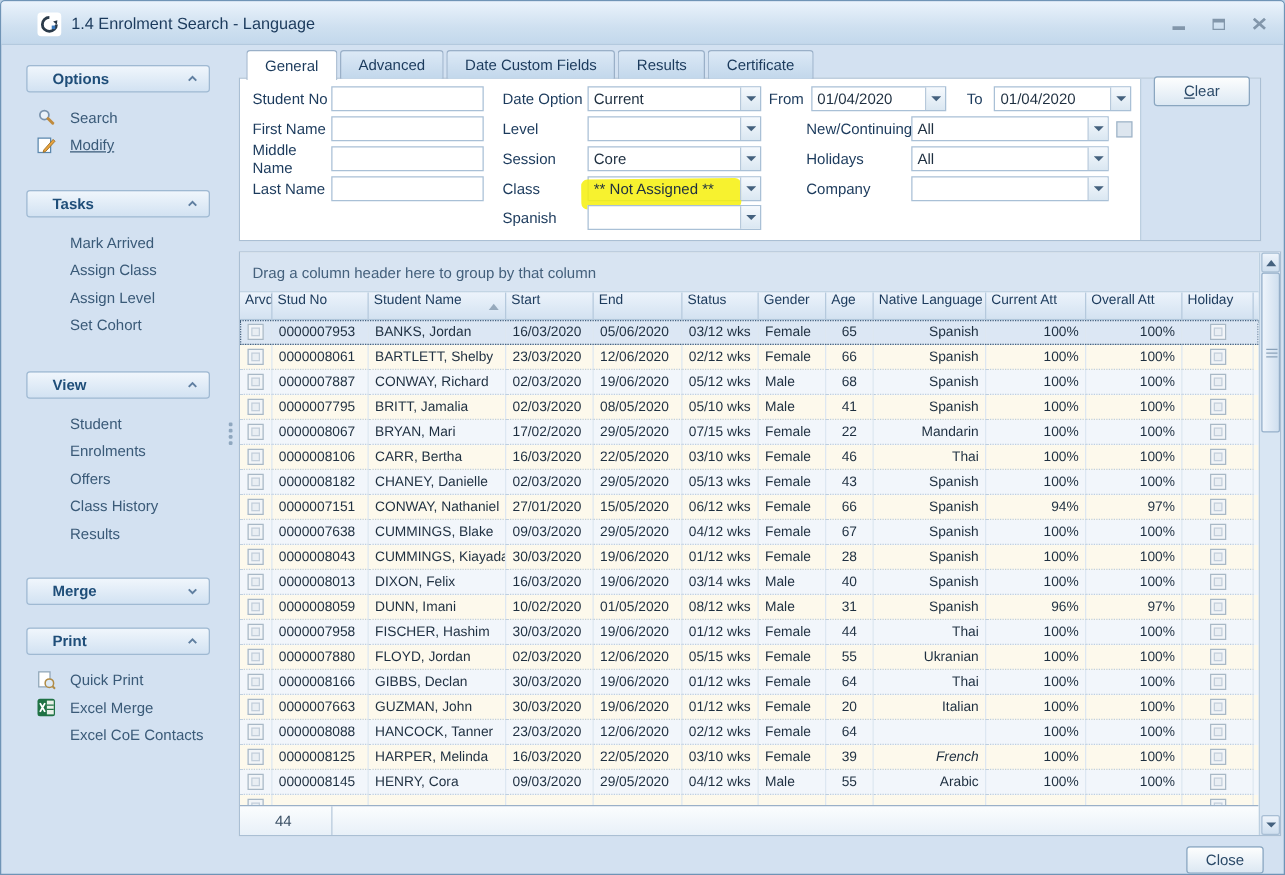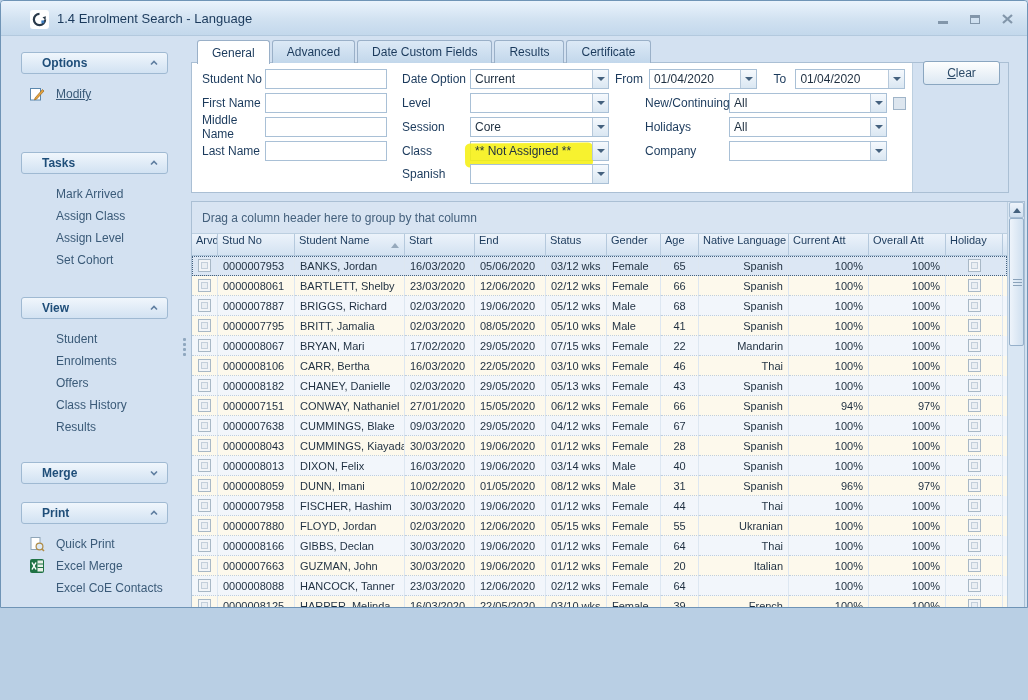--- a/index.html
+++ b/index.html
@@ -1,19 +1,19 @@
 <!DOCTYPE html>
 <html><head>
 <meta charset="utf-8">
 <style>
   * { box-sizing: border-box; margin: 0; padding: 0; }
   html,body { width:1028px; height:700px; }
   body { font-family:"Liberation Sans", sans-serif; background:#b9cfe4; overflow:hidden; }
 
-  .window { position:absolute; left:0; top:0; width:1028px; height:608px;
+  .window { position:absolute; left:0; top:0; width:1028px; height:700px;
     background:#d3e1f1; border:1px solid #6f94b6; border-radius:4px 4px 0 0; overflow:hidden; }
 
   
   .titlebar { position:absolute; left:0; top:0; width:100%; height:35px;
     background:linear-gradient(#eaf3fc, #cfe0f0 60%, #c3d8ec);
     border-bottom:1px solid #b3c9de; }
   .app-icon { position:absolute; left:29px; top:9px; width:19px; height:19px;
     background:#fff; border-radius:3px; display:flex; align-items:center; justify-content:center; }
   .title-text { position:absolute; left:56px; top:10px; font-size:13px; color:#1b3a5c; }
   .win-btn { position:absolute; top:11px; width:16px; height:14px; display:flex;
@@ -151,20 +151,29 @@
       <div class="side-section" style="top: 15px;">
         <div class="side-header">
           <span>Options</span>
           <span class="chev">
             <svg width="8" height="6" viewBox="0 0 8 6">
               <path d="M1 4.5 L4 1.5 L7 4.5" fill="none" stroke="#5f7ea0" stroke-width="1.6"></path>
             </svg>
           </span>
         </div>
         <div class="side-items">
+          <div class="side-item">
+            <span class="s-icon">
+              <svg width="16" height="16" viewBox="0 0 16 16">
+                <circle cx="6.5" cy="6" r="3.6" fill="#eaf2fa" stroke="#7a93ad" stroke-width="1.4"></circle>
+                <line x1="9.4" y1="8.8" x2="13.2" y2="12.6" stroke="#c08b3e" stroke-width="2.4" stroke-linecap="round"></line>
+              </svg>
+            </span>
+            <span class="lbl">Search</span>
+          </div>
           <div class="side-item underline">
             <span class="s-icon">
               <svg width="16" height="16" viewBox="0 0 16 16">
                 <rect x="1.5" y="2.5" width="10" height="11.5" fill="#fff" stroke="#5b87ad"></rect>
                 <path d="M6 12 L13.5 3.5 L15 5 L7.5 13.2 L5.5 13.8 Z" fill="#e8a33d" stroke="#9a6a20" stroke-width="0.7"></path>
               </svg>
             </span>
             <span class="lbl">Modify</span>
           </div>
         </div>
@@ -488,21 +497,21 @@
               </span>
             </div>
           </div>
           <div class="grid-row alt-a">
             <div class="cell c" style="width: 26px;">
               <span class="cb">
                 <i></i>
               </span>
             </div>
             <div class="cell" style="width: 77px;">0000007887</div>
-            <div class="cell" style="width: 110px;">BRIGGS, Richard</div>
+            <div class="cell" style="width: 110px;">CONWAY, Richard</div>
             <div class="cell" style="width: 70px;">02/03/2020</div>
             <div class="cell" style="width: 71px;">19/06/2020</div>
             <div class="cell" style="width: 61px;">05/12 wks</div>
             <div class="cell" style="width: 54px;">Male</div>
             <div class="cell c" style="width: 38px;">68</div>
             <div class="cell r" style="width: 90px;">Spanish</div>
             <div class="cell r" style="width: 80px;">100%</div>
             <div class="cell r" style="width: 77px;">100%</div>
             <div class="cell c" style="width: 57px;">
               <span class="cb">
@@ -824,21 +833,21 @@
                 <i></i>
               </span>
             </div>
             <div class="cell" style="width: 77px;">0000008125</div>
             <div class="cell" style="width: 110px;">HARPER, Melinda</div>
             <div class="cell" style="width: 70px;">16/03/2020</div>
             <div class="cell" style="width: 71px;">22/05/2020</div>
             <div class="cell" style="width: 61px;">03/10 wks</div>
             <div class="cell" style="width: 54px;">Female</div>
             <div class="cell c" style="width: 38px;">39</div>
-            <div class="cell r" style="width: 90px;">French</div>
+            <div class="cell r" style="width: 90px; font-style: italic;">French</div>
             <div class="cell r" style="width: 80px;">100%</div>
             <div class="cell r" style="width: 77px;">100%</div>
             <div class="cell c" style="width: 57px;">
               <span class="cb">
                 <i></i>
               </span>
             </div>
           </div>
           <div class="grid-row alt-a">
             <div class="cell c" style="width: 26px;">

